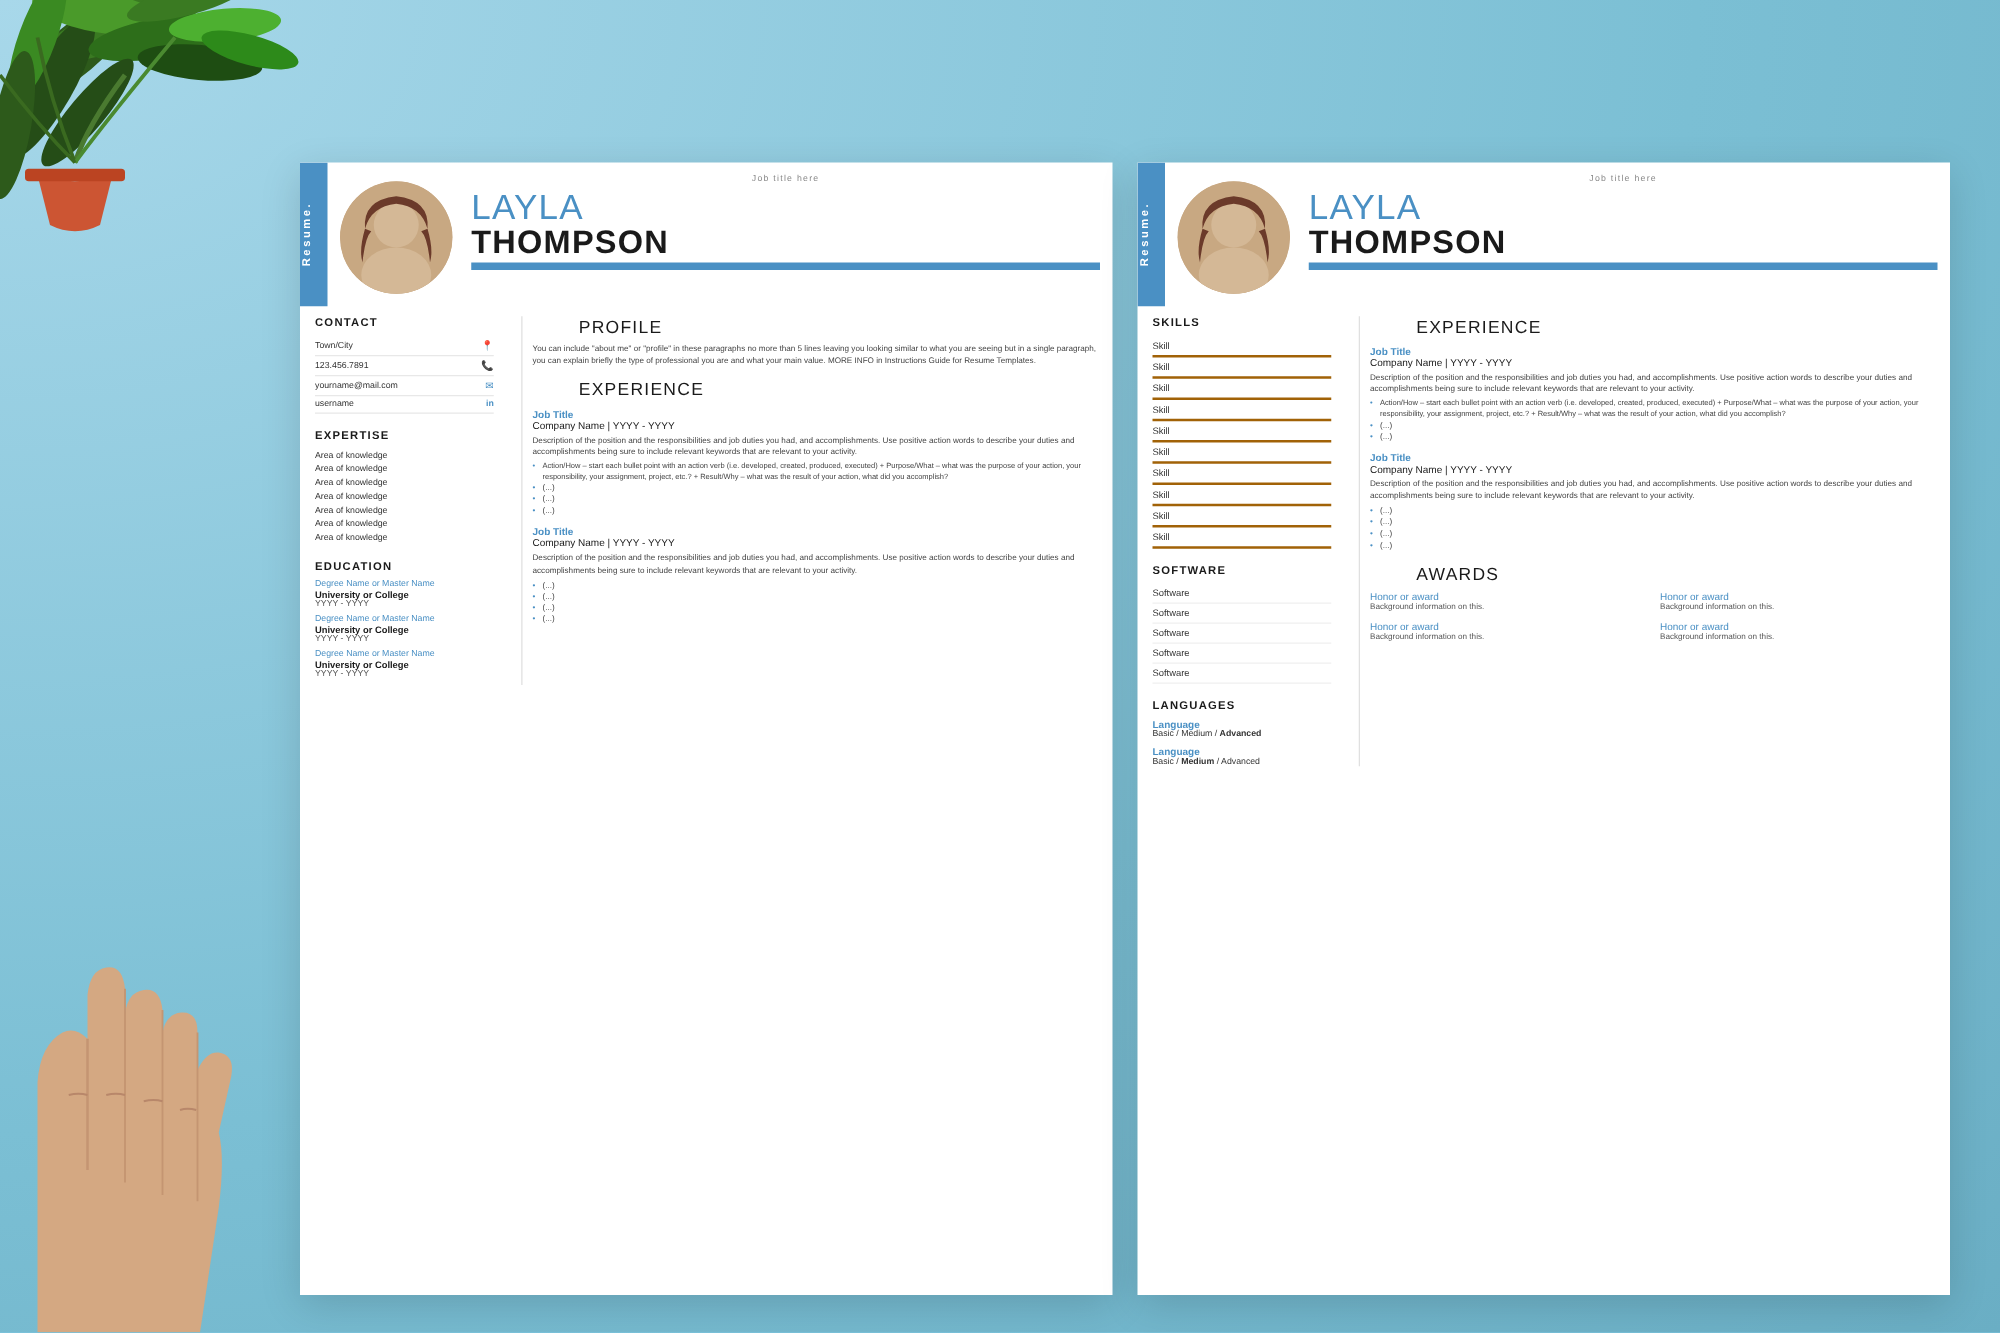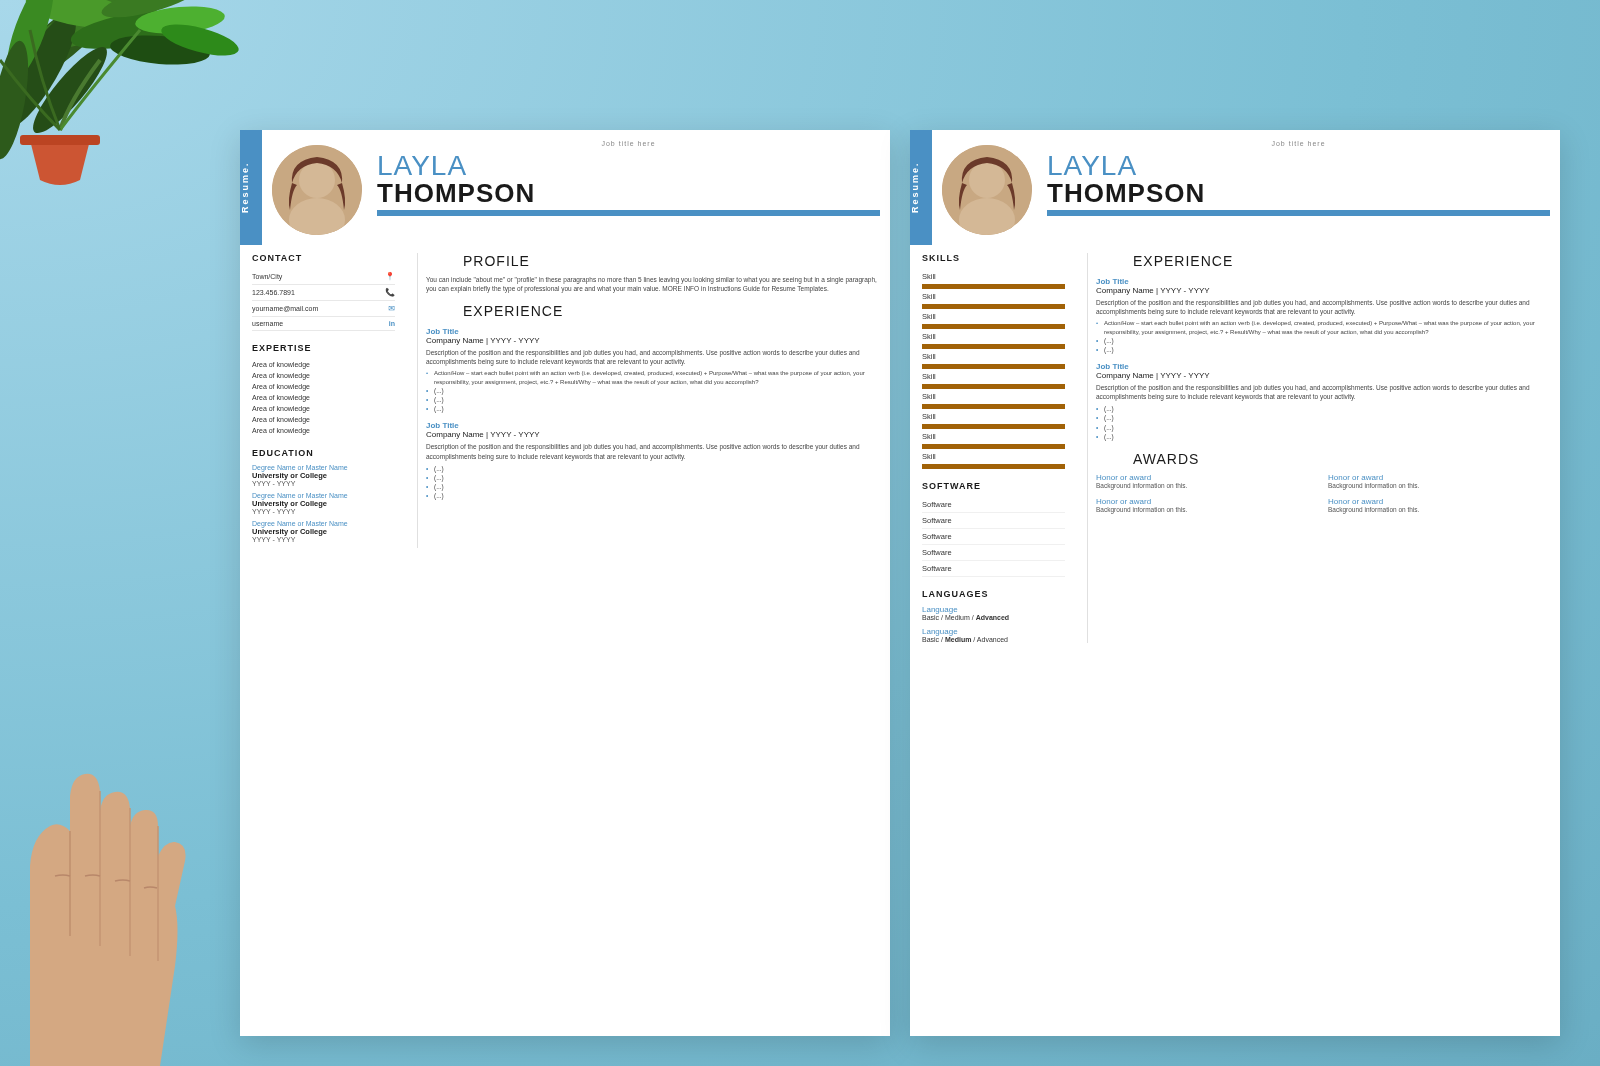--- a/index.html
+++ b/index.html
@@ -252,36 +252,36 @@
       position: absolute;
       left: 0;
       color: #4a90c4;
     }
 
     
     .skill-item {
       font-size: 7.5px;
       color: #333;
       padding: 3px 0;
-      border-bottom: 5px solid #a16207;
+      border-bottom: 2px solid #a16207;
     }
 
     
     .software-item {
       font-size: 7.5px;
       color: #333;
       padding: 3px 0;
       border-bottom: 1px solid #f0f0f0;
     }
 
     
     .lang-name {
       font-size: 8px;
       color: #4a90c4;
-      font-weight: normal;
+      font-weight: bold;
     }
 
     .lang-level {
       font-size: 7px;
       color: #333;
     }
 
     
     .award-title {
       font-size: 8px;

